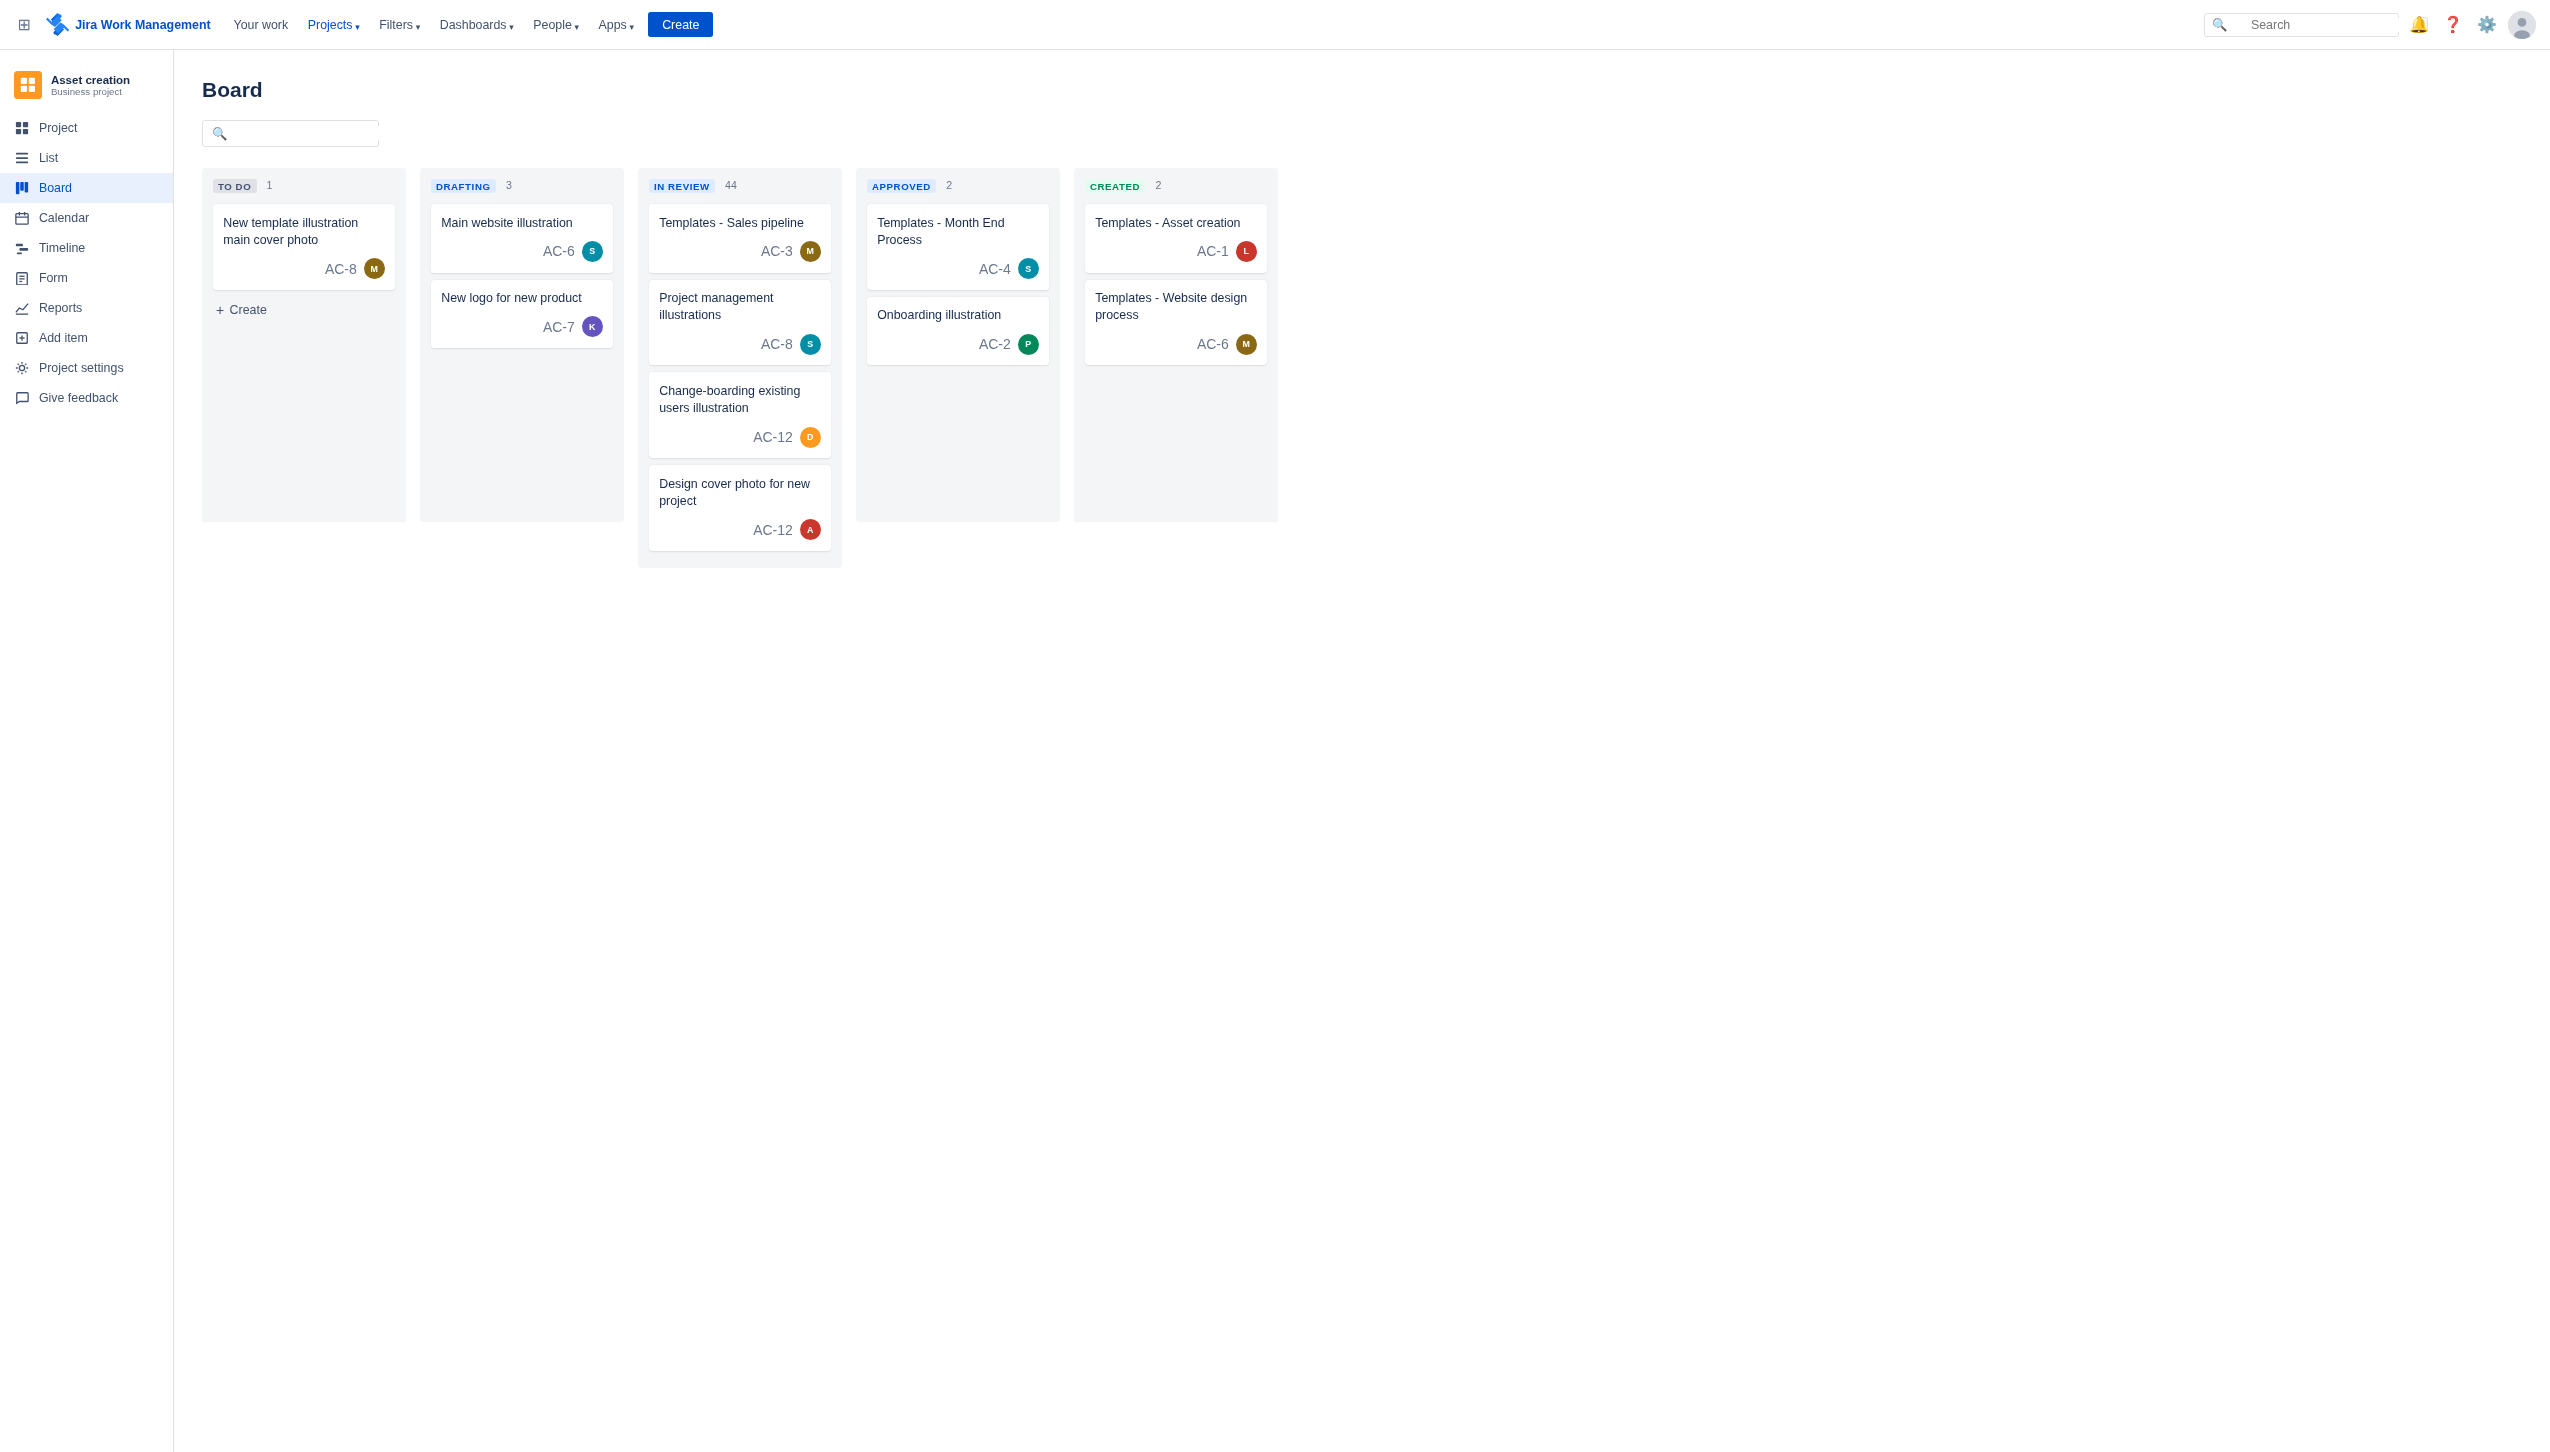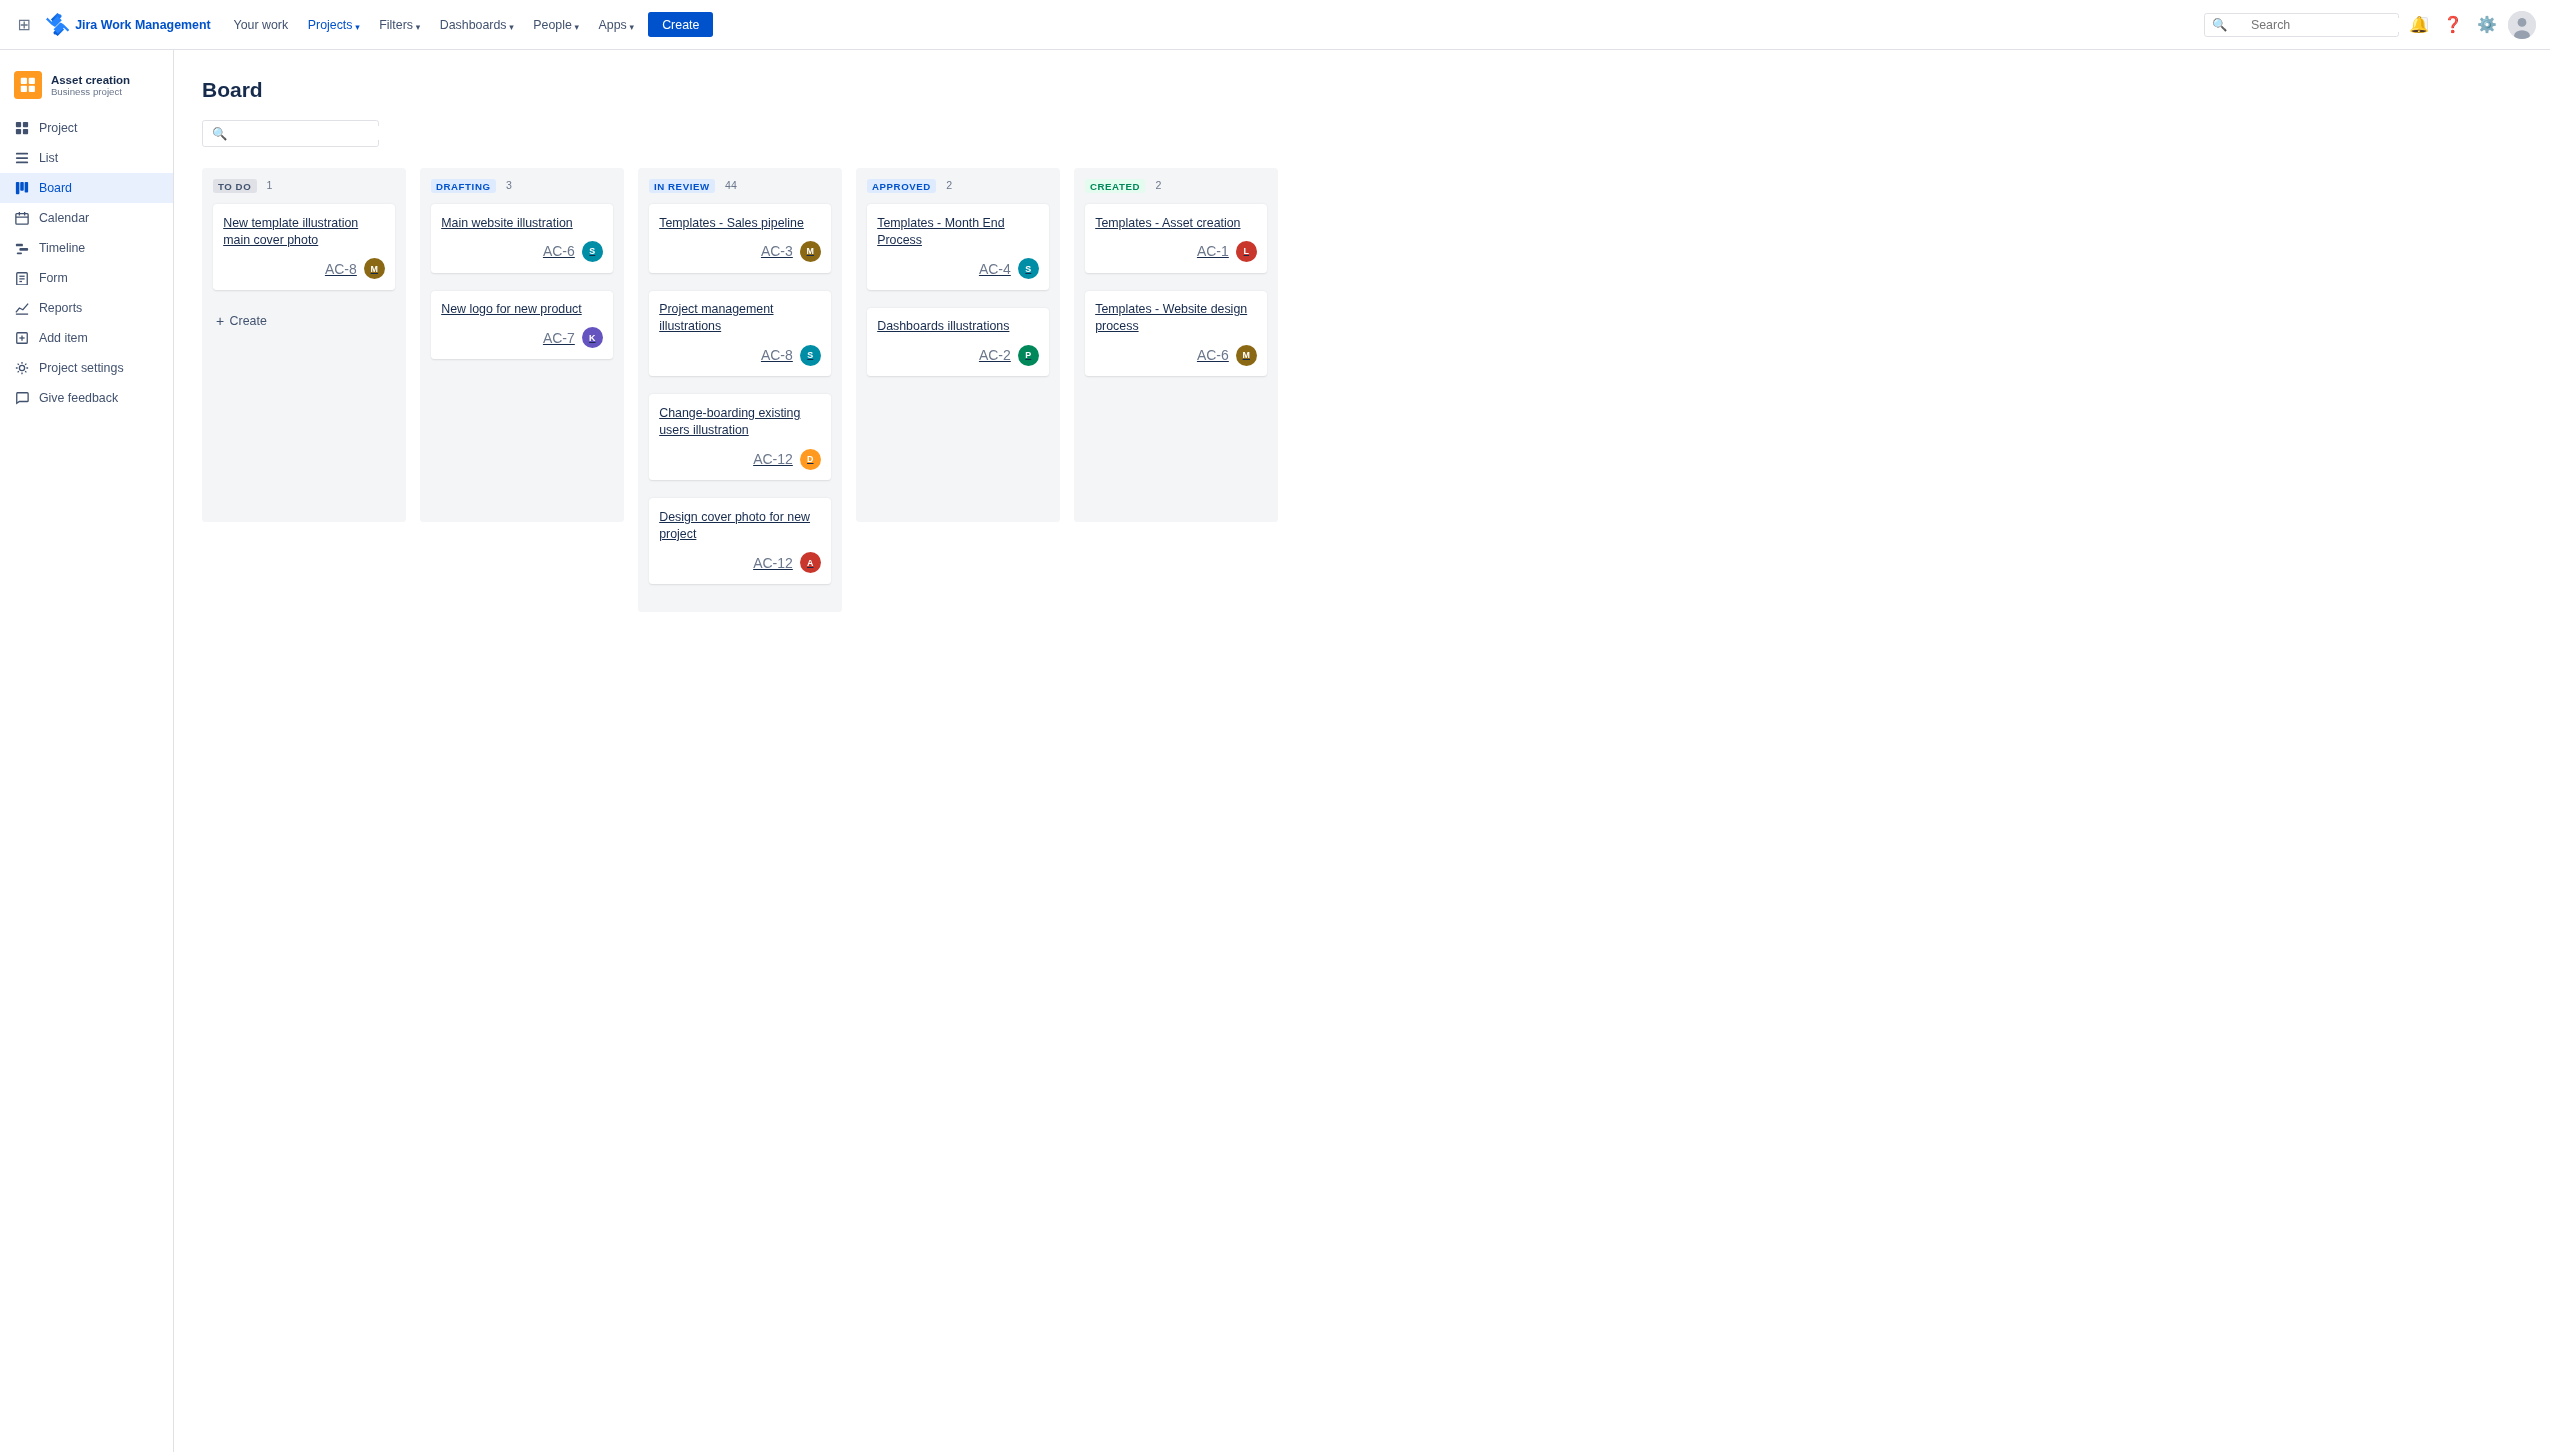--- a/index.html
+++ b/index.html
@@ -91,23 +91,22 @@
     }
     .label-todo { color: #42526e; background: #dfe1e6; }
     .label-drafting { color: #0052cc; background: #deebff; }
     .label-inreview { color: #0052cc; background: #deebff; }
     .label-approved { color: #0052cc; background: #deebff; }
     .label-created { color: #00875a; background: #e3fcef; }
     .column-count { font-size: 10.6px; color: #6b778c; }
 
     .card {
       background: #fff; border-radius: 3.5px; padding: 10.6px;
-      margin-bottom: 18px; box-shadow: 0 0.9px 1.8px rgba(0,0,0,0.1);
+      margin-bottom: 7px; box-shadow: 0 0.9px 1.8px rgba(0,0,0,0.1);
       cursor: pointer;
-      text-decoration: underline;
     }
     .card-title { font-size: 12.4px; color: #172b4d; margin-bottom: 8.9px; line-height: 1.4; }
     .card-footer { display: flex; align-items: center; justify-content: flex-end; gap: 7px; }
     .card-id { font-size: 14px; color: #6b778c; }
     .card-avatar {
       width: 21px; height: 21px; border-radius: 50%; background: #dfe1e6;
       display: flex; align-items: center; justify-content: center;
       font-size: 8.9px; color: #42526e; overflow: hidden;
     }
     .card-date { font-size: 10.6px; color: #de350b; font-weight: 500; margin-bottom: 5.3px; }
@@ -432,21 +431,21 @@
           <div class="card">
             <div class="card-title">Templates - Month End Process</div>
             <div class="card-footer">
               <span class="card-id">AC-4</span>
               <div class="card-avatar av-teal">
                 <span class="av-text">S</span>
               </div>
             </div>
           </div>
           <div class="card">
-            <div class="card-title">Dashboards illustrations</div>
+            <div class="card-title">Onboarding illustration</div>
             <div class="card-footer">
               <span class="card-id">AC-2</span>
               <div class="card-avatar av-green">
                 <span class="av-text">P</span>
               </div>
             </div>
           </div>
         </div>
         <div class="board-column">
           <div class="column-header">

